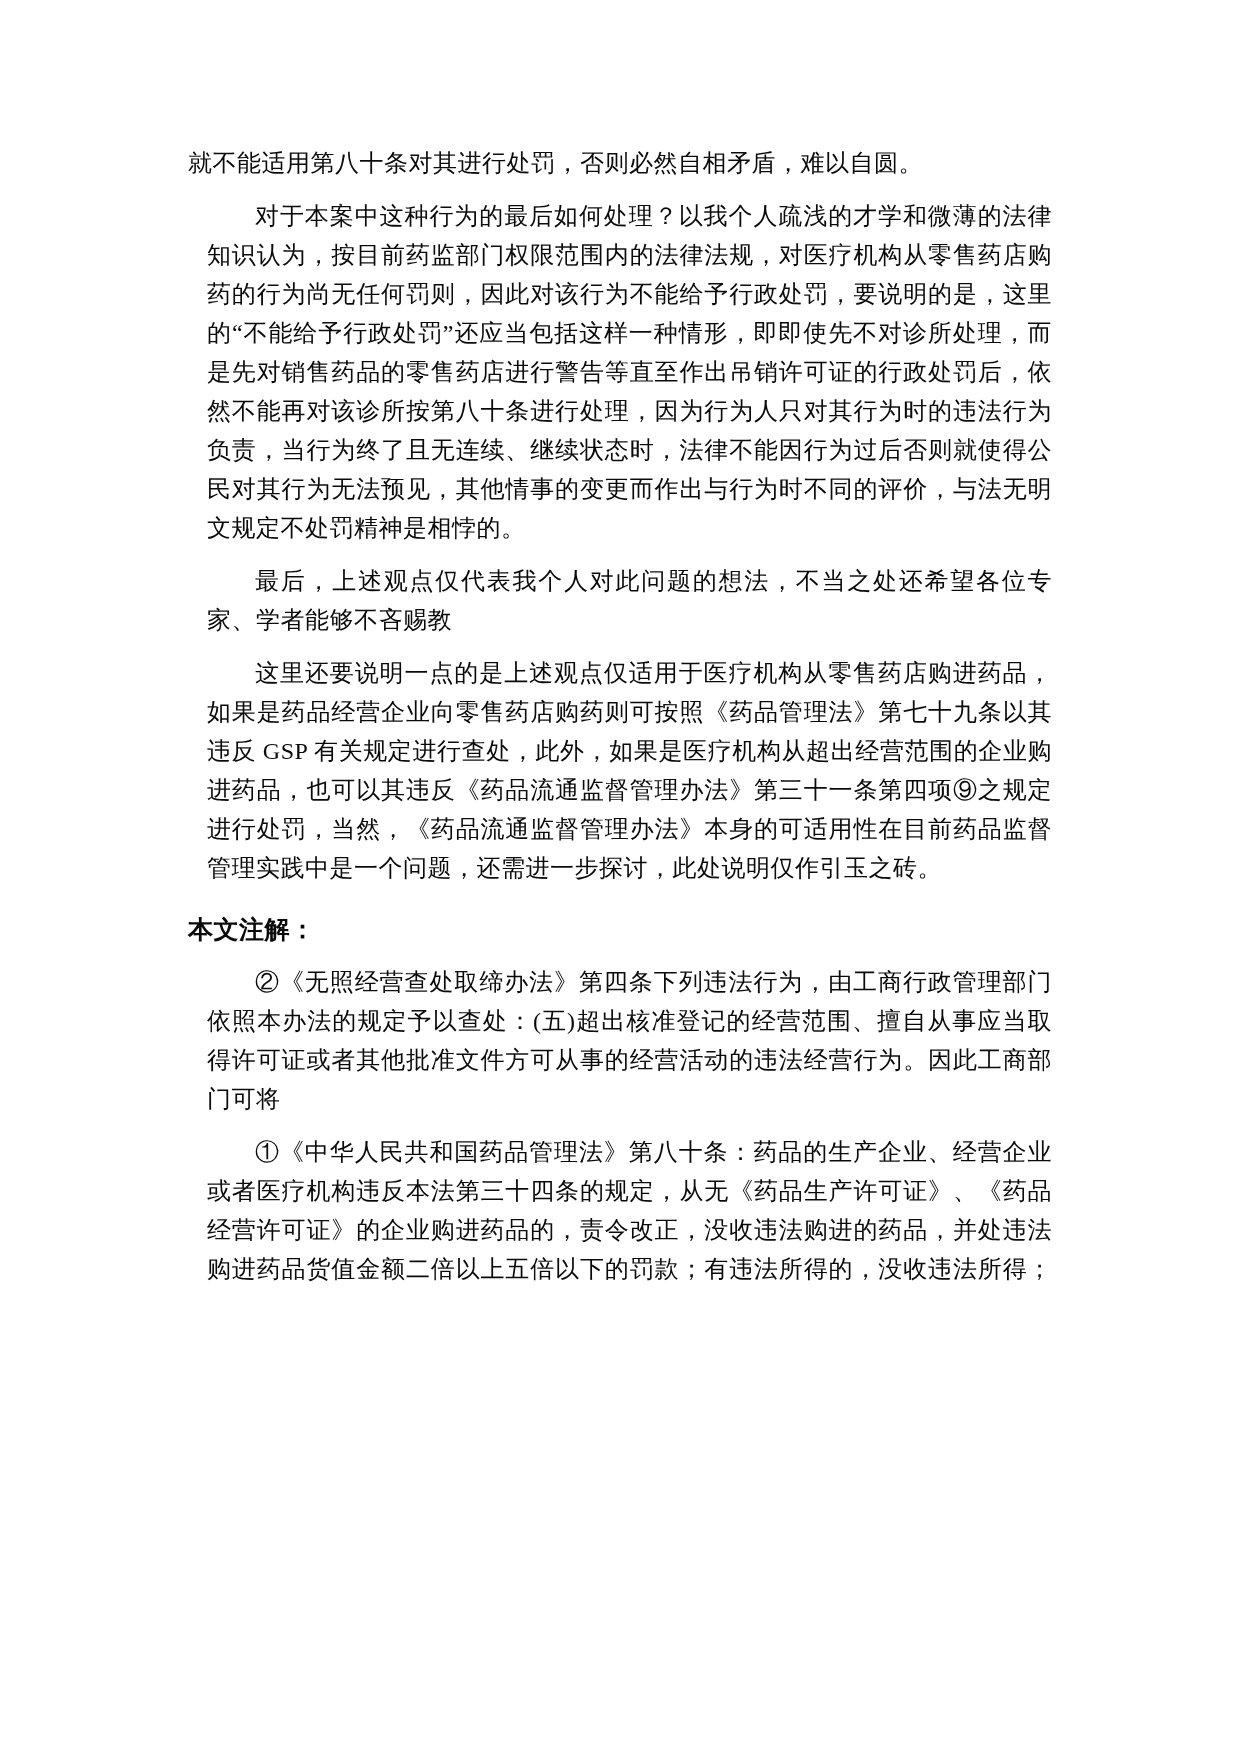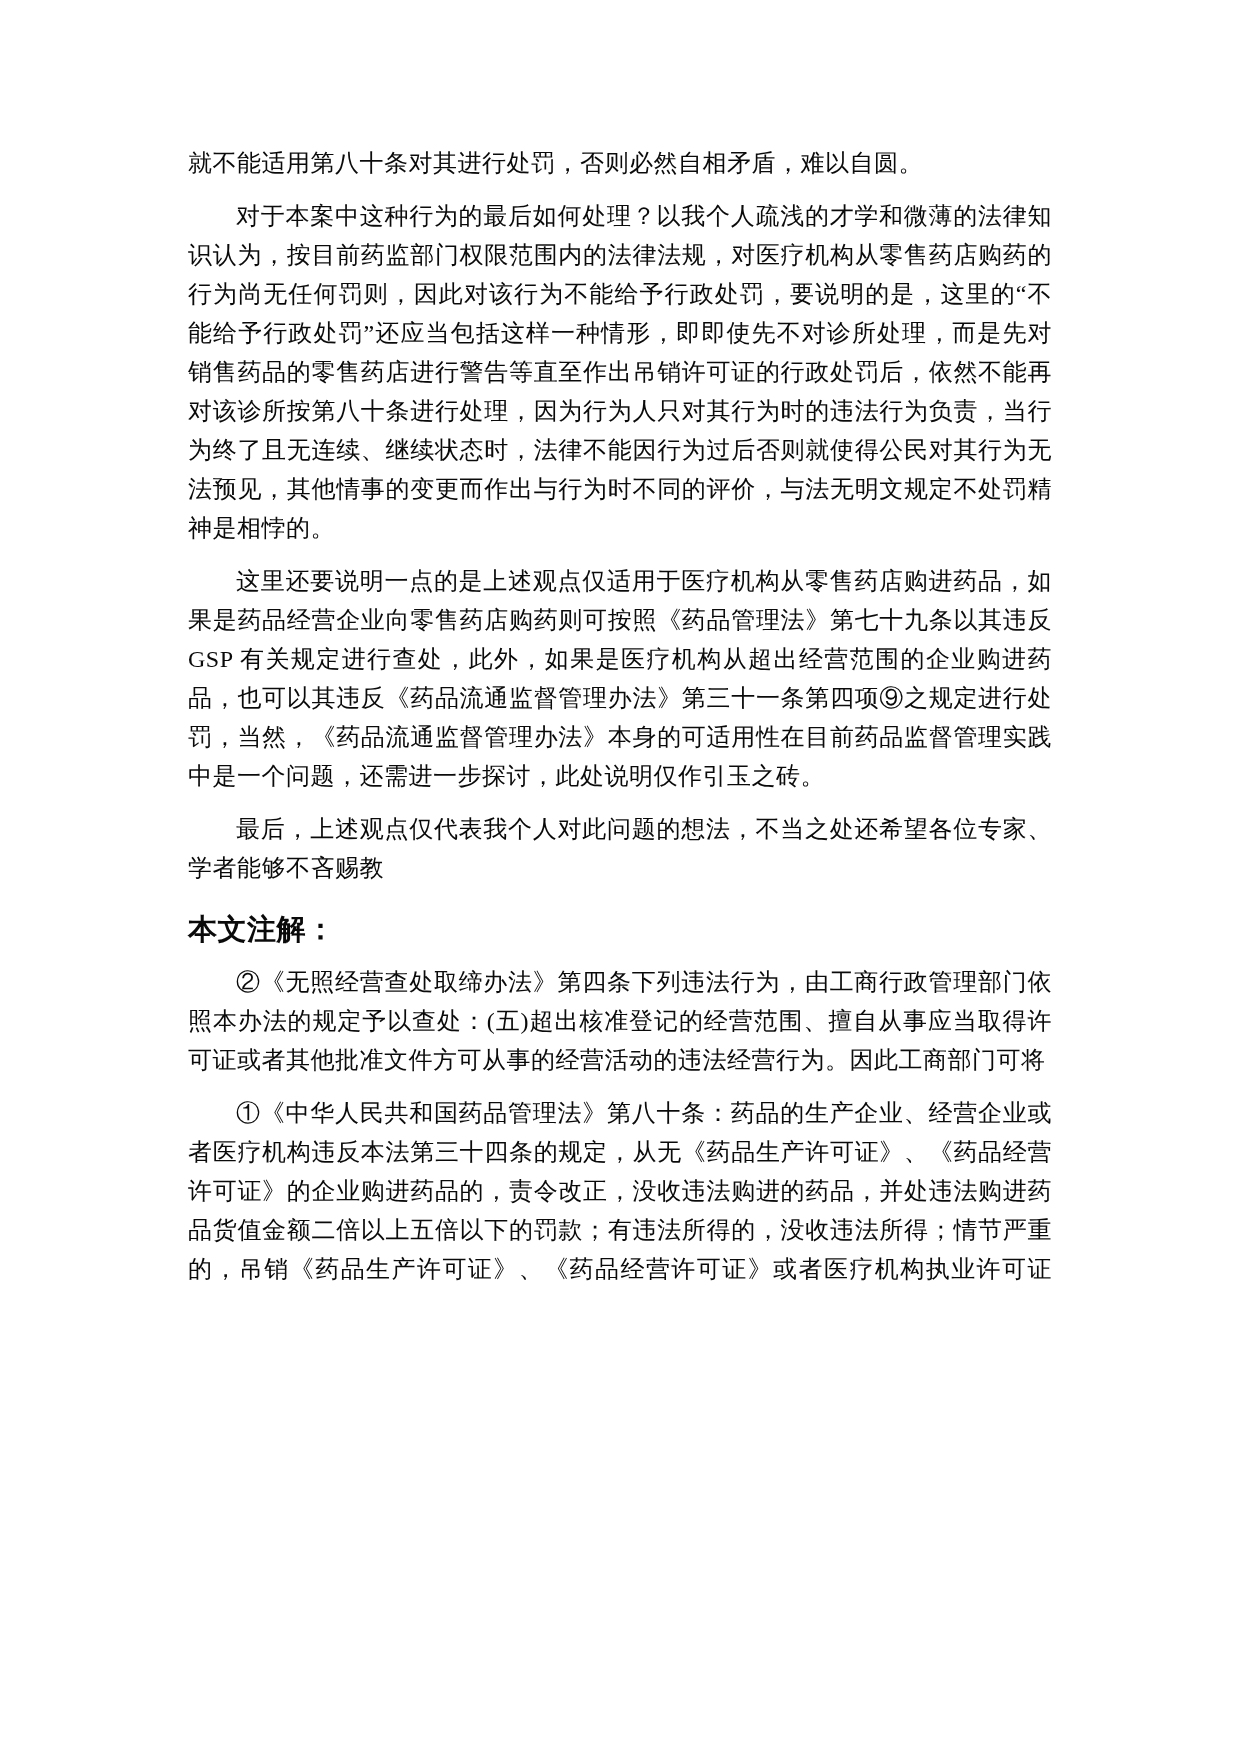--- a/index.html
+++ b/index.html
@@ -28,24 +28,25 @@
     line-height: 39px;
     text-align: justify;
     text-justify: inter-ideograph;
     letter-spacing: 0.5px;
   }
   .doc-body p:first-child {
     margin-top: 0;
   }
   .doc-body p.indent {
     text-indent: 2em;
+    margin-left: 19px;
   }
   .doc-body h2.heading {
     margin: 22px 0 6px 0;
-    font-size: 29px;
+    font-size: 25px;
     line-height: 39px;
     font-weight: bold;
     text-align: left;
     letter-spacing: 0.5px;
   }
   .page-footer {
     position: absolute;
     left: 188px;
     width: 864px;
     top: 1622px;
@@ -57,22 +58,22 @@
     letter-spacing: 1px;
   }
 </style>
 </head>
 <body>
 
 <div class="page">
   <div class="doc-body" id="doc-body">
       <p class="">就不能适用第八十条对其进行处罚，否则必然自相矛盾，难以自圆。</p>
       <p class=" indent">对于本案中这种行为的最后如何处理？以我个人疏浅的才学和微薄的法律知识认为，按目前药监部门权限范围内的法律法规，对医疗机构从零售药店购药的行为尚无任何罚则，因此对该行为不能给予行政处罚，要说明的是，这里的“不能给予行政处罚”还应当包括这样一种情形，即即使先不对诊所处理，而是先对销售药品的零售药店进行警告等直至作出吊销许可证的行政处罚后，依然不能再对该诊所按第八十条进行处理，因为行为人只对其行为时的违法行为负责，当行为终了且无连续、继续状态时，法律不能因行为过后否则就使得公民对其行为无法预见，其他情事的变更而作出与行为时不同的评价，与法无明文规定不处罚精神是相悖的。</p>
+      <p class=" indent">最后，上述观点仅代表我个人对此问题的想法，不当之处还希望各位专家、学者能够不吝赐教</p>
       <p class=" indent">这里还要说明一点的是上述观点仅适用于医疗机构从零售药店购进药品，如果是药品经营企业向零售药店购药则可按照《药品管理法》第七十九条以其违反 GSP 有关规定进行查处，此外，如果是医疗机构从超出经营范围的企业购进药品，也可以其违反《药品流通监督管理办法》第三十一条第四项⑨之规定进行处罚，当然，《药品流通监督管理办法》本身的可适用性在目前药品监督管理实践中是一个问题，还需进一步探讨，此处说明仅作引玉之砖。</p>
-      <p class=" indent">最后，上述观点仅代表我个人对此问题的想法，不当之处还希望各位专家、学者能够不吝赐教</p>
       <h2 class="heading">本文注解：</h2>
       <p class=" indent">②《无照经营查处取缔办法》第四条下列违法行为，由工商行政管理部门依照本办法的规定予以查处：(五)超出核准登记的经营范围、擅自从事应当取得许可证或者其他批准文件方可从事的经营活动的违法经营行为。因此工商部门可将</p>
       <p class=" indent">①《中华人民共和国药品管理法》第八十条：药品的生产企业、经营企业或者医疗机构违反本法第三十四条的规定，从无《药品生产许可证》、《药品经营许可证》的企业购进药品的，责令改正，没收违法购进的药品，并处违法购进药品货值金额二倍以上五倍以下的罚款；有违法所得的，没收违法所得；情节严重的，吊销《药品生产许可证》、《药品经营许可证》或者医疗机构执业许可证书。</p>
     </div>
   <div class="page-footer">
     <span class="page-number">38</span>
   </div>
 </div>
 
 </body></html>

